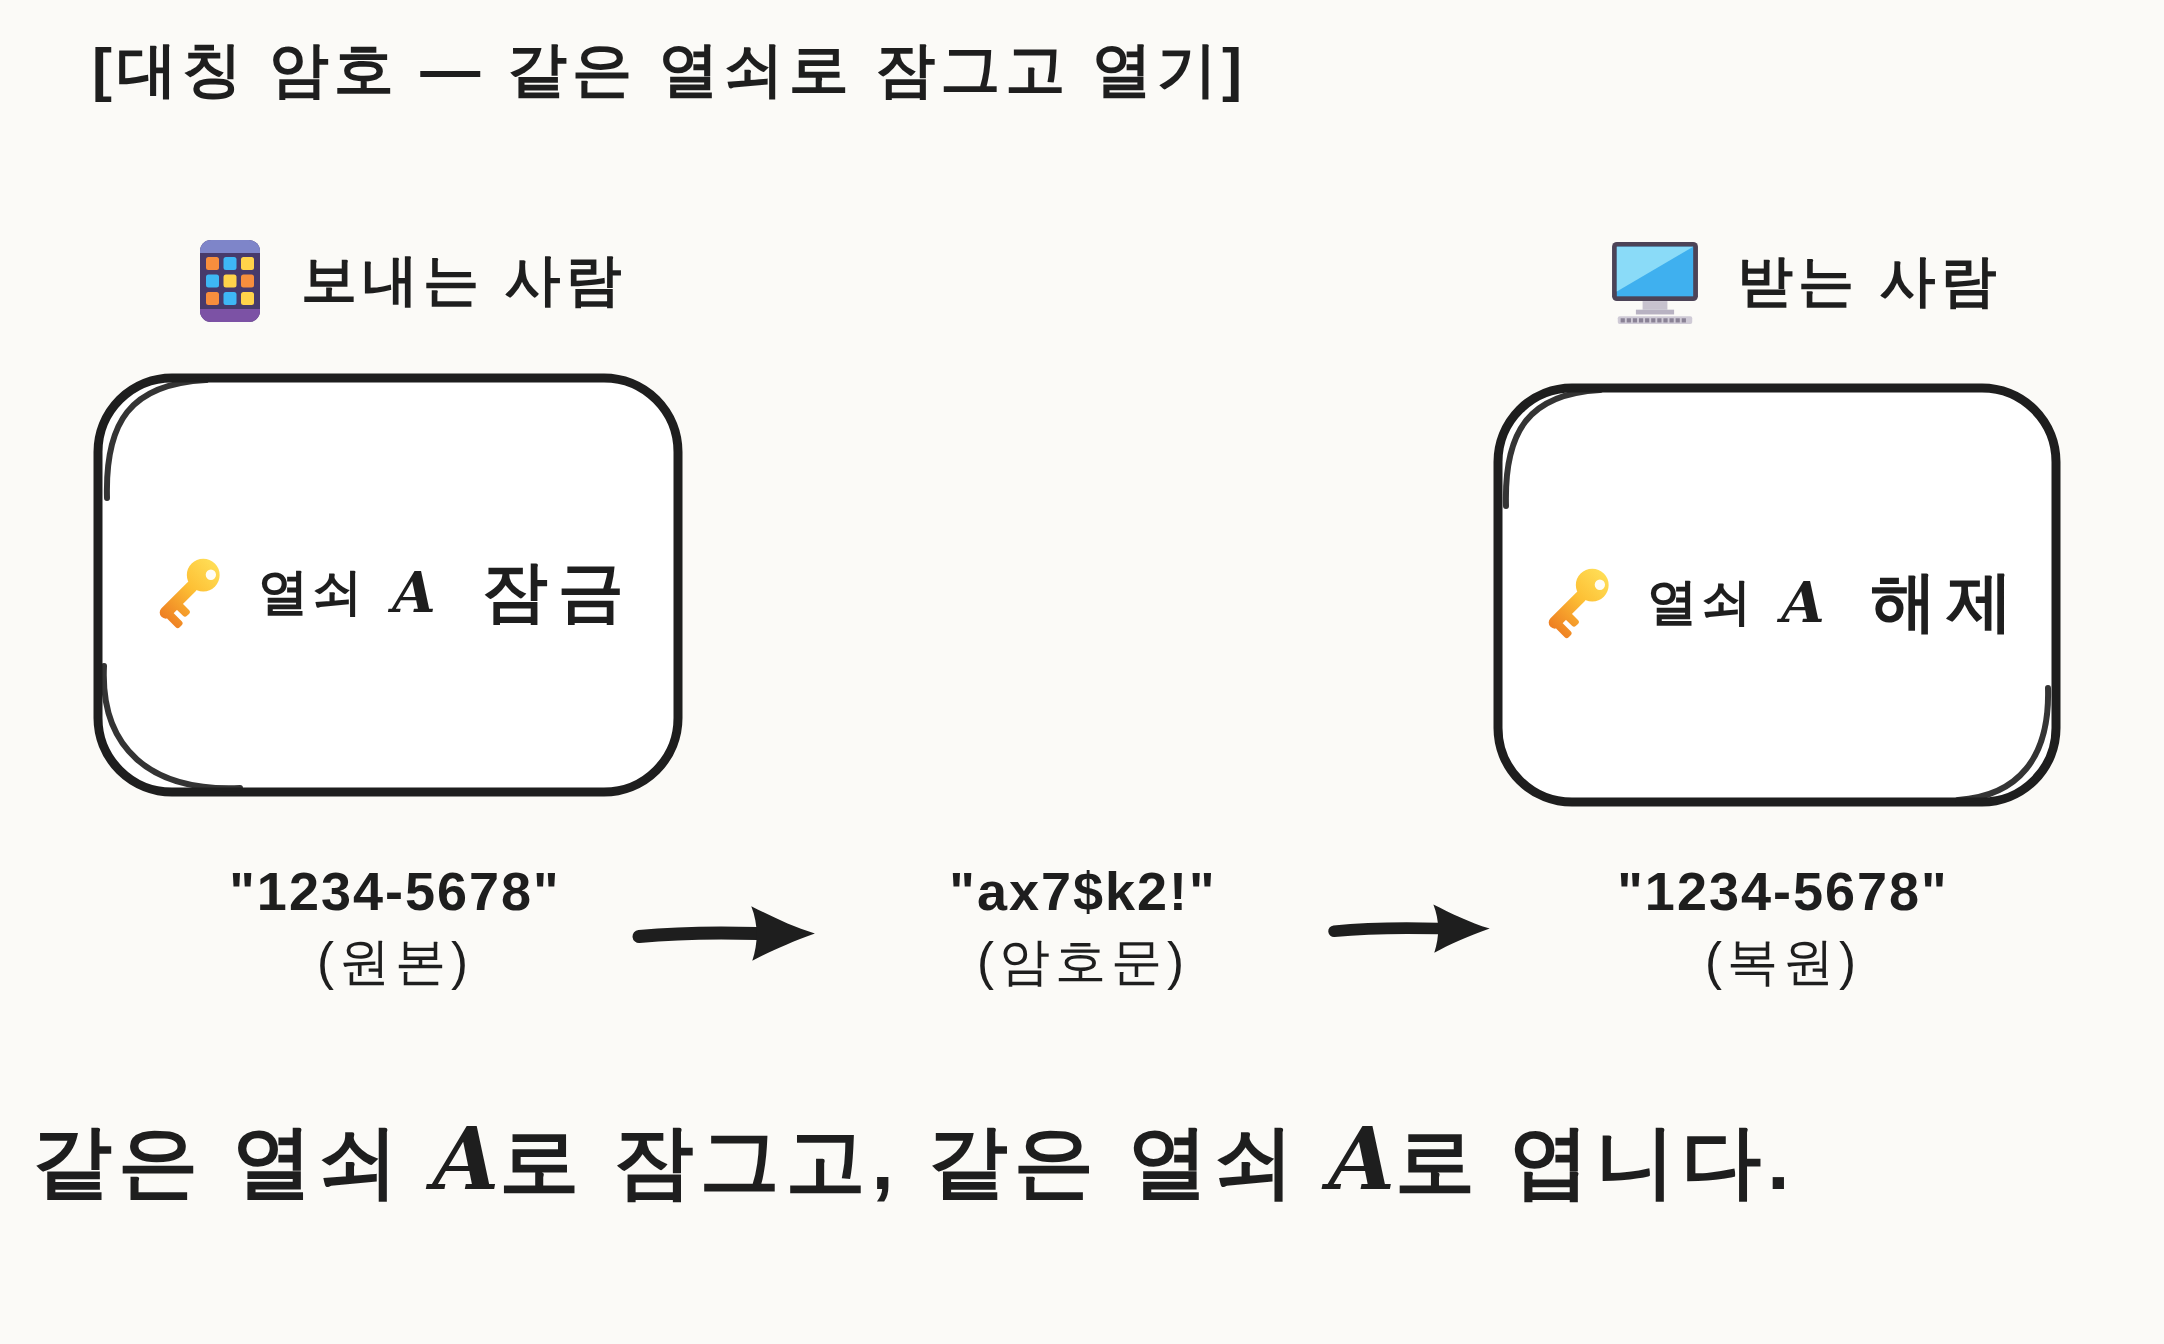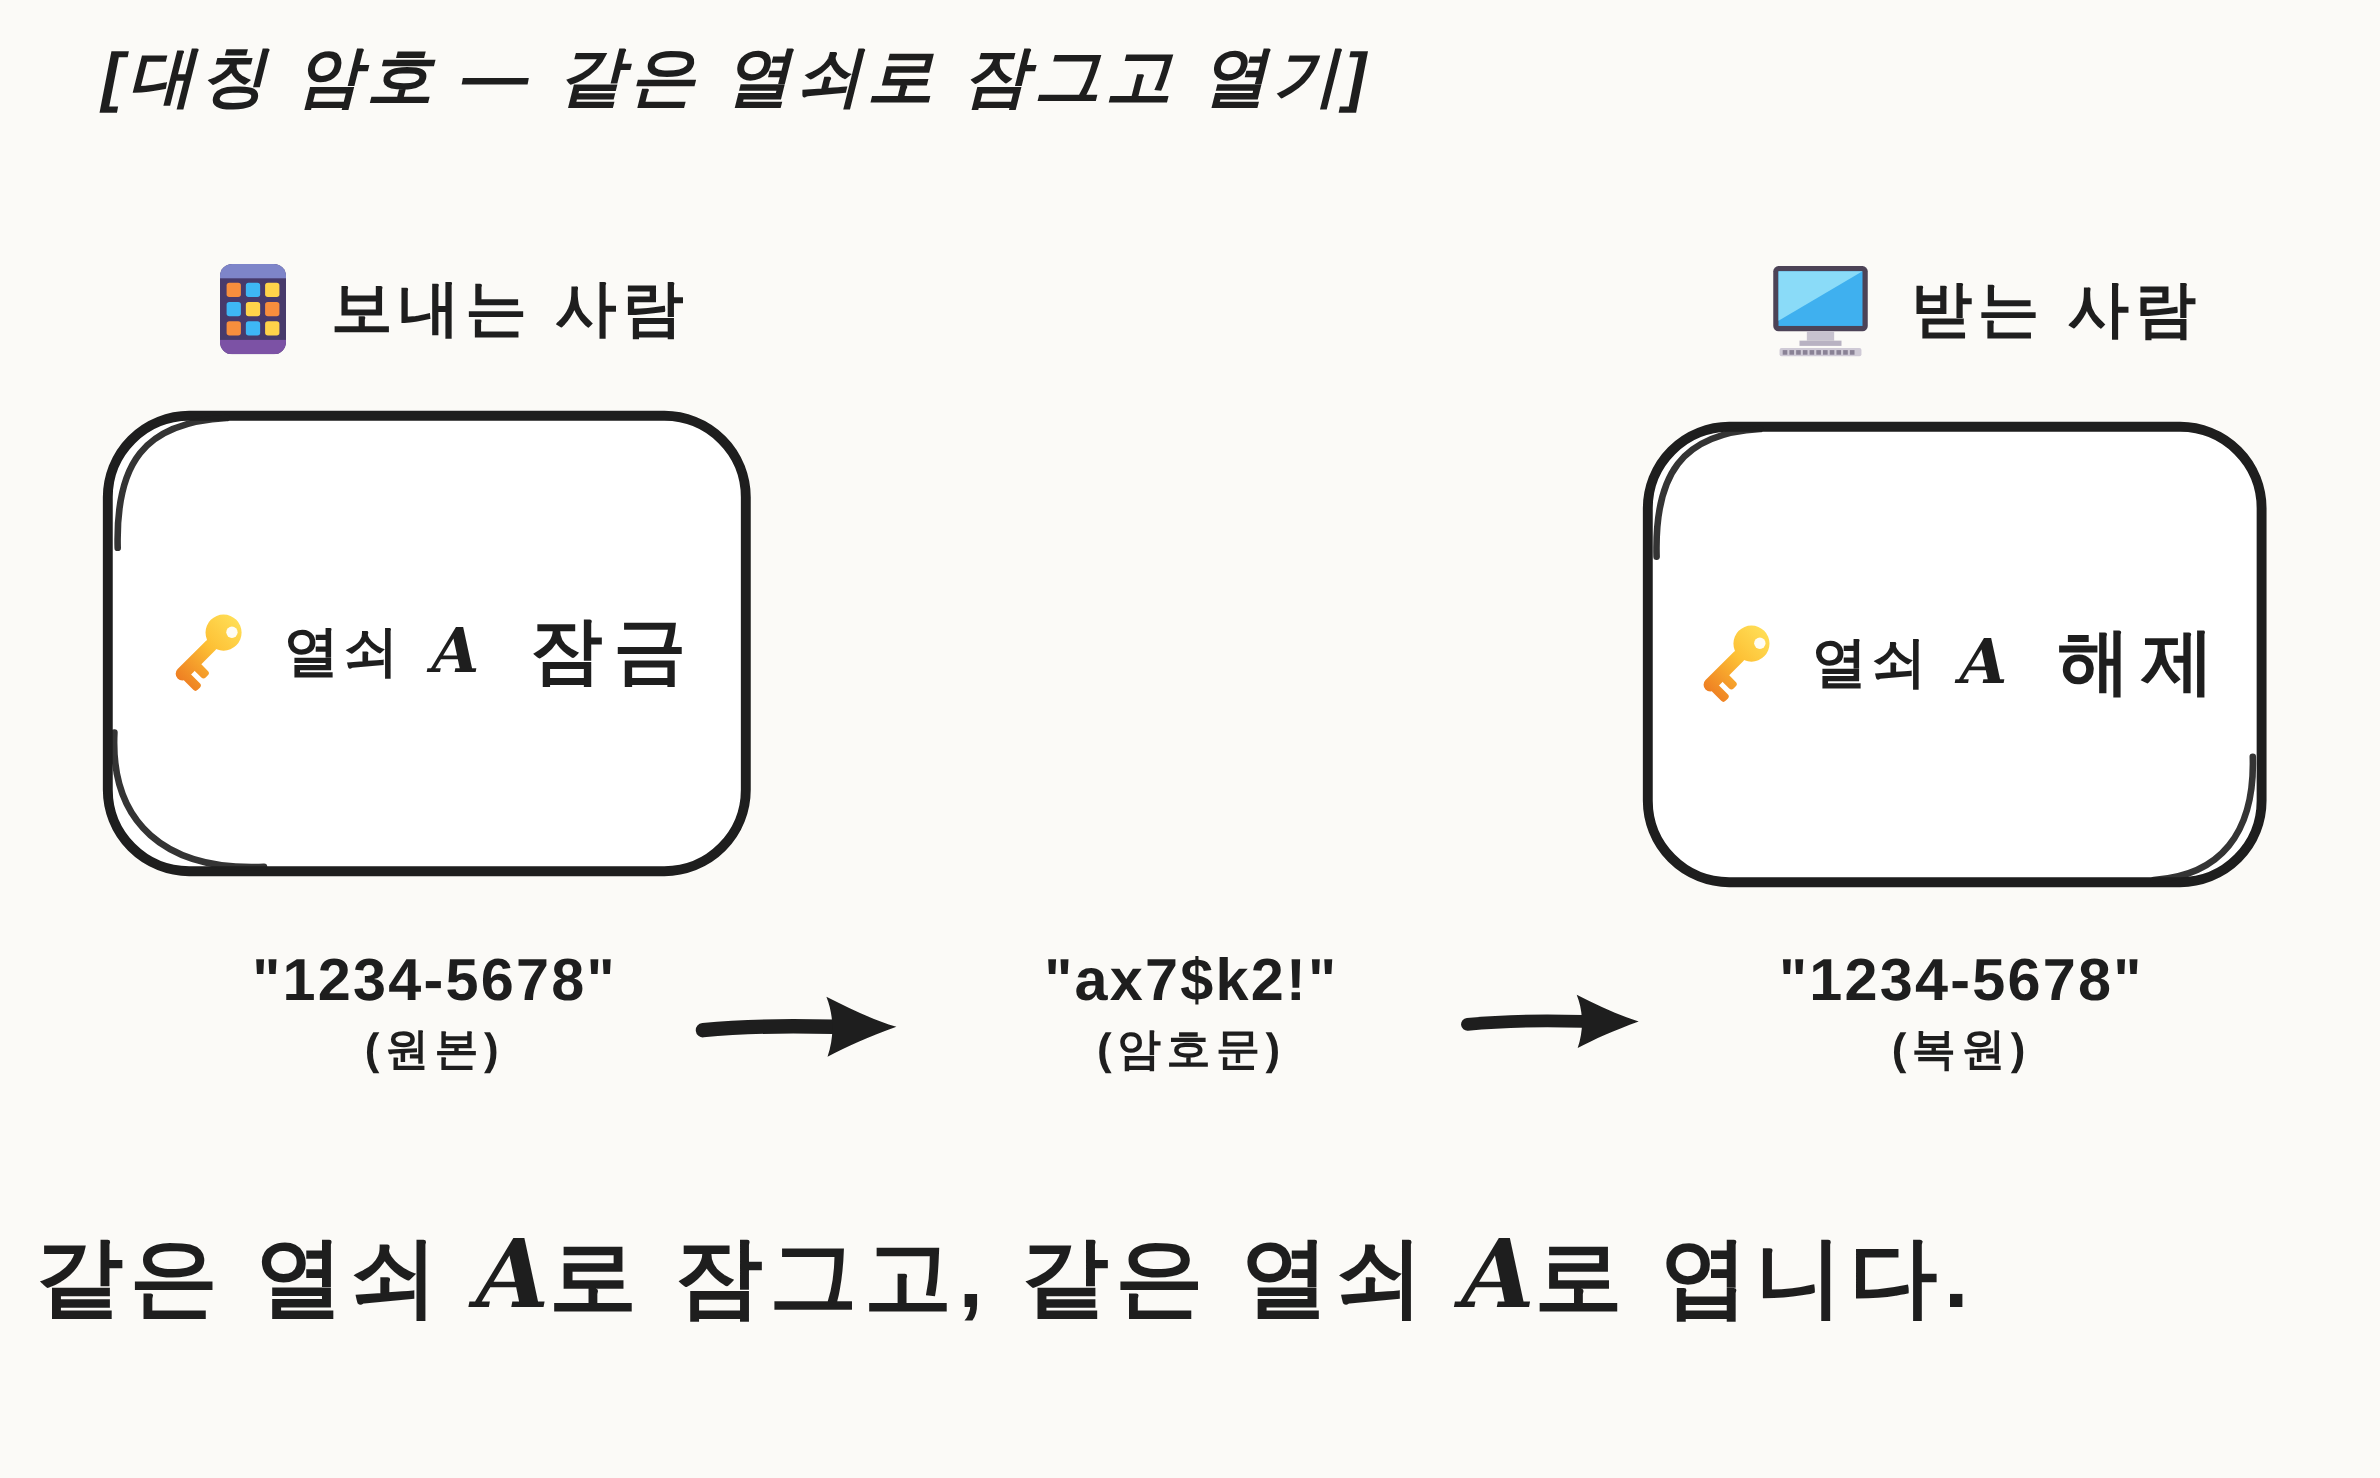--- a/index.html
+++ b/index.html
@@ -4,21 +4,21 @@
 <title>대칭 암호 다이어그램</title>
 <style>
   html,body{margin:0;padding:0;background:#fbfaf7;}
   .canvas{
     position:relative;width:2164px;height:1344px;overflow:hidden;
     background:#fbfaf7;color:#1e1e1e;
     font-family:"Liberation Sans","DejaVu Sans",sans-serif;
   }
   .title{
     position:absolute;left:92px;top:30px;
-    font-size:60px;font-weight:700;letter-spacing:5px;white-space:nowrap;font-style:italic;
+    font-size:60px;font-weight:700;letter-spacing:5px;white-space:nowrap;
   }
   .party-header{
     position:absolute;display:flex;align-items:center;gap:34px;
     font-size:56px;font-weight:700;letter-spacing:5px;white-space:nowrap;
   }
   .sender-header{left:193px;top:238px;text-align:right;}
   .receiver-header{left:1607px;top:240px;}
   .party-header svg{flex:0 0 auto;}
 
   .box{position:absolute;}
@@ -32,21 +32,21 @@
   }
   .key-row{display:flex;align-items:center;gap:26px;font-size:50px;font-weight:700;letter-spacing:4px;}
   .key-name{
     font-family:"DejaVu Serif","Liberation Serif",serif;
     font-style:italic;font-weight:700;font-size:56px;letter-spacing:0;
   }
   .action{font-size:66px;font-weight:700;letter-spacing:10px;}
 
   .message{position:absolute;text-align:center;}
   .msg-value{font-size:54px;font-weight:700;letter-spacing:2px;line-height:1.25;white-space:nowrap;}
-  .msg-caption{font-size:40px;font-weight:700;letter-spacing:5px;line-height:1.4;}
+  .msg-caption{font-size:51px;font-weight:400;letter-spacing:5px;line-height:1.4;}
   .msg-original{left:160px;top:858px;width:470px;}
   .msg-cipher{left:858px;top:858px;width:450px;}
   .msg-restored{left:1548px;top:858px;width:470px;}
 
   .arrow{position:absolute;}
   .arrow-encrypt{left:630px;top:896px;width:192px;height:76px;}
   .arrow-decrypt{left:1326px;top:894px;width:170px;height:70px;}
 
   .footer{
     position:absolute;left:0;top:1108px;width:100%;

